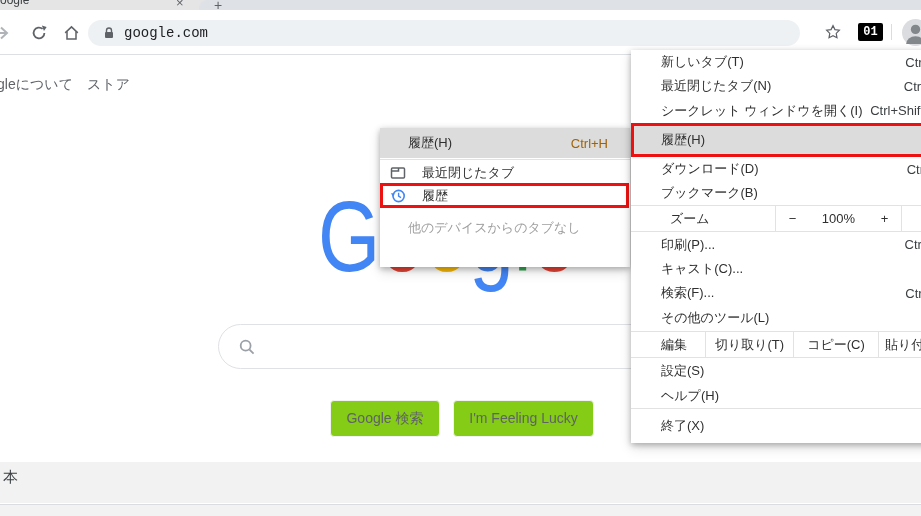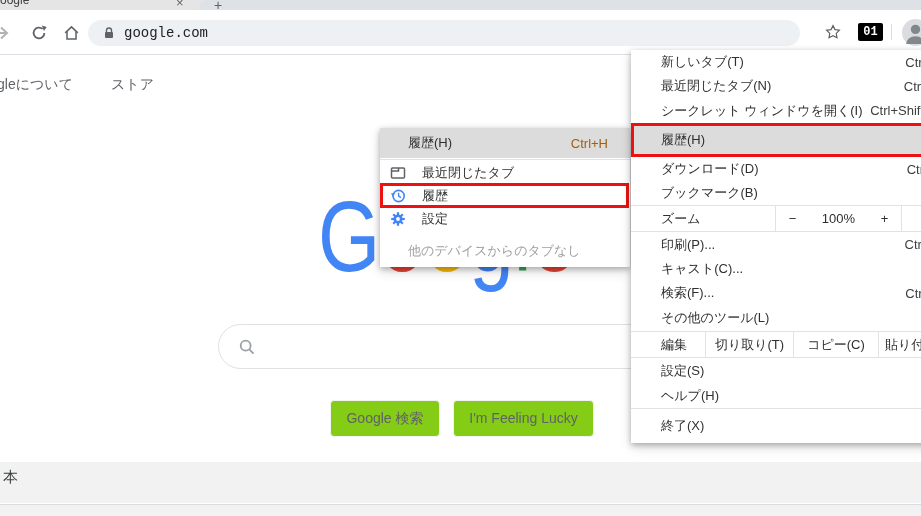--- a/index.html
+++ b/index.html
@@ -25,21 +25,21 @@
   #star{position:absolute;left:824px;top:13px;}
   #ext-badge{position:absolute;left:858px;top:13px;width:25px;height:18px;background:#000;color:#fff;
     font-family:"Liberation Mono","DejaVu Sans Mono",monospace;font-weight:bold;font-size:12px;
     text-align:center;line-height:18px;border-radius:2px;}
   #tb-sep{position:absolute;left:891px;top:14px;width:1px;height:16px;background:#dadce0;}
   #avatar{position:absolute;left:902px;top:9px;}
 
   
   .toplink{position:absolute;top:76px;font-size:14px;color:#5f6368;}
   #link-about{left:-3px;}
-  #link-store{left:87px;margin-left:24px;}
+  #link-store{left:87px;}
   #logo{position:absolute;left:318px;top:186px;font-size:100px;line-height:100px;
     transform:scaleX(.8);transform-origin:0 0;letter-spacing:0;z-index:1;}
   .c-blue{color:#4285F4}.c-red{color:#EA4335}.c-yellow{color:#FBBC05}.c-green{color:#34A853}
   #searchbox{position:absolute;left:218px;top:324px;width:480px;height:45px;border:1px solid #dfe1e5;
     border-radius:23px;background:#fff;z-index:1;}
   #searchbox .mag{position:absolute;left:19px;top:13px;}
   .gbtn{position:absolute;top:400px;height:37px;background:#84cc16;border:1px solid #f2f2f2;border-radius:4px;
     font-size:14px;color:#5f6368;text-align:center;line-height:35px;z-index:1;}
   #btn-search{left:330px;width:110px;}
   #btn-lucky{left:453px;width:141px;}
@@ -60,21 +60,21 @@
   #sm-empty{margin:10px 0 0 0;padding-left:28px;color:#9e9e9e;height:21px;line-height:21px;}
 
   
   #menu{position:absolute;left:631px;top:50px;width:330px;height:393px;background:#fff;z-index:10;
     box-shadow:0 2px 6px rgba(0,0,0,.28),0 5px 12px rgba(0,0,0,.12);font-size:13px;color:#2f2f2f;}
   .m-row{display:flex;align-items:center;padding:0 20px 0 30px;height:24px;}
   .m-row .sc{margin-left:auto;color:#3c4043;white-space:nowrap;}
   #m-incognito{height:25px;}
   #m-history{height:34px;border:3px solid #ee1111;background:#dcdcdc;padding-left:27px;}
   #m-zoom{height:27px;border-top:1px solid #e2e2e2;border-bottom:1px solid #e2e2e2;padding:0;}
-  #m-zoom .zlabel{width:144px;padding-left:30px;flex:none;font-family:Liberation Mono, monospace;}
+  #m-zoom .zlabel{width:144px;padding-left:39px;flex:none;font-family:Liberation Mono, monospace;}
   #m-zoom .zctrls{width:127px;height:100%;flex:none;border-left:1px solid #e2e2e2;border-right:1px solid #e2e2e2;
     display:flex;align-items:center;justify-content:space-around;}
   #m-print{height:25px;}
   #m-more-tools{height:26px;}
   #m-edit{height:27px;border-top:1px solid #e2e2e2;border-bottom:1px solid #e2e2e2;padding:0;}
   #m-edit .cell{height:100%;display:flex;align-items:center;justify-content:center;flex:none;}
   #m-edit .c1{width:74px;justify-content:flex-start;padding-left:30px;text-align:right;}
   #m-edit .c2{width:88px;border-left:1px solid #e2e2e2;}
   #m-edit .c3{width:85px;border-left:1px solid #e2e2e2;}
   #m-edit .c4{flex:1;border-left:1px solid #e2e2e2;}
@@ -174,35 +174,20 @@
   <div class="sm-item">
     <span class="ic">
       <svg width="16" height="16" viewBox="0 0 16 16" fill="none">
         <circle cx="8.6" cy="8" r="5.6" stroke="#4285f4" stroke-width="1.6"></circle>
         <polyline points="8.6 4.8 8.6 8.2 11 9.6" stroke="#4285f4" stroke-width="1.4"></polyline>
         <path d="M0.9 5.2 L2.9 8.4 L5 5.4 Z" fill="#4285f4"></path>
         </svg>
     </span>
     <span class="lbl">履歴</span>
   </div>
-  <div class="sm-item">
-    <span class="ic">
-      <svg width="16" height="16" viewBox="0 0 16 16">
-        <g stroke="#4285f4" stroke-width="2.2">
-          <line x1="8" y1="1.2" x2="8" y2="14.8"></line>
-            <line x1="1.2" y1="8" x2="14.8" y2="8"></line>
-          <line x1="3.2" y1="3.2" x2="12.8" y2="12.8"></line>
-            <line x1="12.8" y1="3.2" x2="3.2" y2="12.8"></line>
-          </g>
-        <circle cx="8" cy="8" r="4.6" fill="#4285f4"></circle>
-          <circle cx="8" cy="8" r="1.9" fill="#fff"></circle>
-        </svg>
-    </span>
-    <span class="lbl">設定</span>
-  </div>
   <div id="sm-empty">他のデバイスからのタブなし</div>
   <div id="sm-redbox"></div>
 </div>
 
 <div id="menu">
   <div class="m-row">
     <span>新しいタブ(T)</span>
     <span class="sc">Ctrl+T</span>
   </div>
   <div class="m-row">

